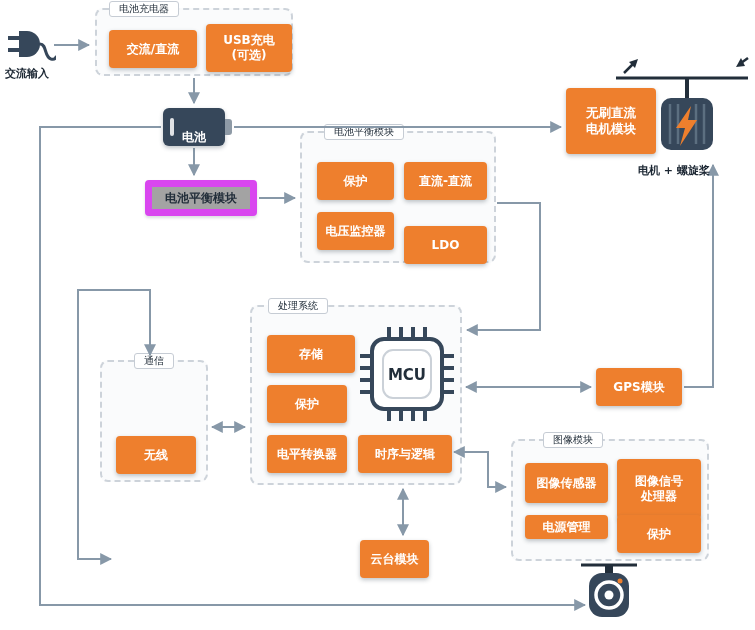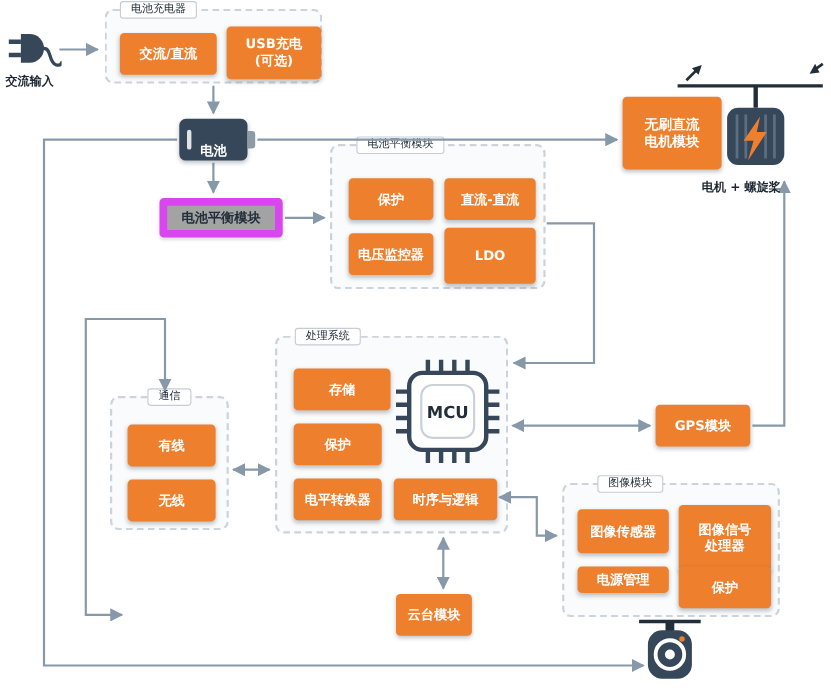--- a/index.html
+++ b/index.html
@@ -75,21 +75,21 @@
     <span>电池</span>
   </div>
 
   <div class="node white standalone" style="left:145px;top:180px;width:112px;height:36px">电池平衡模块</div>
 
   <div class="group" style="left:300px;top:131px;width:196px;height:132px">
     <div class="group-tab" style="left:22px">电池平衡模块</div>
     <div class="node orange" style="left:15px;top:29px;width:77px;height:38px">保护</div>
     <div class="node orange" style="left:102px;top:29px;width:83px;height:38px">直流-直流</div>
     <div class="node orange" style="left:15px;top:79px;width:77px;height:38px">电压监控器</div>
-    <div class="node orange" style="left:102px;top:74px;width:83px;height:51px">LDO</div>
+    <div class="node orange" style="left:102px;top:93px;width:83px;height:38px">LDO</div>
   </div>
 
   <div class="node orange standalone" style="left:566px;top:88px;width:90px;height:66px;font-size:12.5px">无刷直流
 电机模块</div>
 
   <svg class="icon" style="left:612px;top:54px" width="140" height="108" viewBox="0 0 140 108">
     <line x1="4" y1="24" x2="136" y2="24" stroke="#222E3A" stroke-width="3"></line>
     <line x1="12" y1="19" x2="21" y2="10" stroke="#222E3A" stroke-width="2.5"></line>
     <polygon points="26,5 23,14 17,8" fill="#222E3A"></polygon>
     <line x1="136" y1="4" x2="129" y2="9" stroke="#222E3A" stroke-width="2.5"></line>
@@ -132,21 +132,20 @@
           <line x1="84" y1="67" x2="96" y2="67"></line>
       </g>
       <rect x="14" y="14" width="70" height="70" rx="12" fill="#FFFFFF" stroke="#36475A" stroke-width="4"></rect>
       <rect x="25" y="25" width="48" height="48" rx="10" fill="none" stroke="#CBD1D8" stroke-width="2"></rect>
       <text x="49" y="55" text-anchor="middle" font-size="15" font-weight="bold" fill="#222E3A">MCU</text>
     </svg>
   </div>
 
   <div class="group" style="left:100px;top:360px;width:108px;height:122px">
     <div class="group-tab" style="left:32px">通信</div>
-    <div class="node orange" style="left:14px;top:24px;width:80px;height:38px">有线</div>
     <div class="node orange" style="left:14px;top:74px;width:80px;height:38px">无线</div>
   </div>
 
   <div class="node orange standalone" style="left:596px;top:368px;width:86px;height:38px">GPS模块</div>
 
   <div class="group" style="left:511px;top:439px;width:198px;height:122px">
     <div class="group-tab" style="left:30px">图像模块</div>
     <div class="node orange" style="left:12px;top:22px;width:83px;height:40px">图像传感器</div>
     <div class="node orange" style="left:104px;top:18px;width:84px;height:60px">图像信号
 处理器</div>

